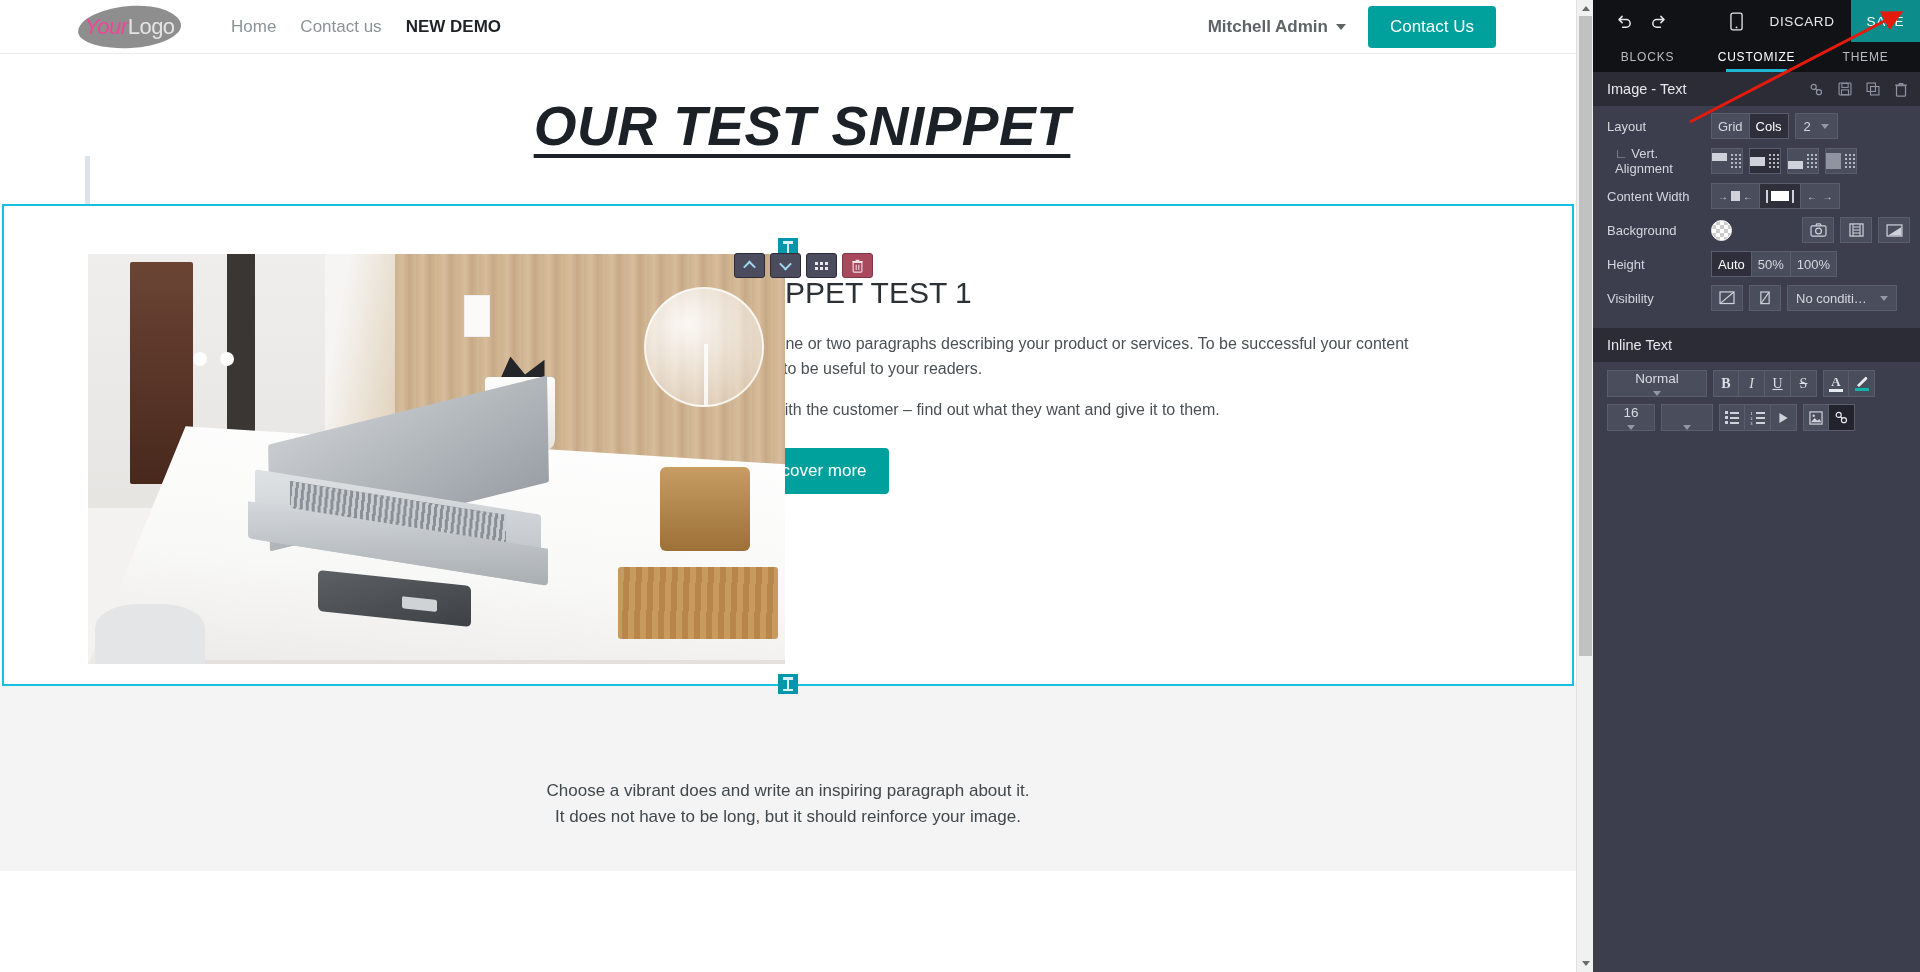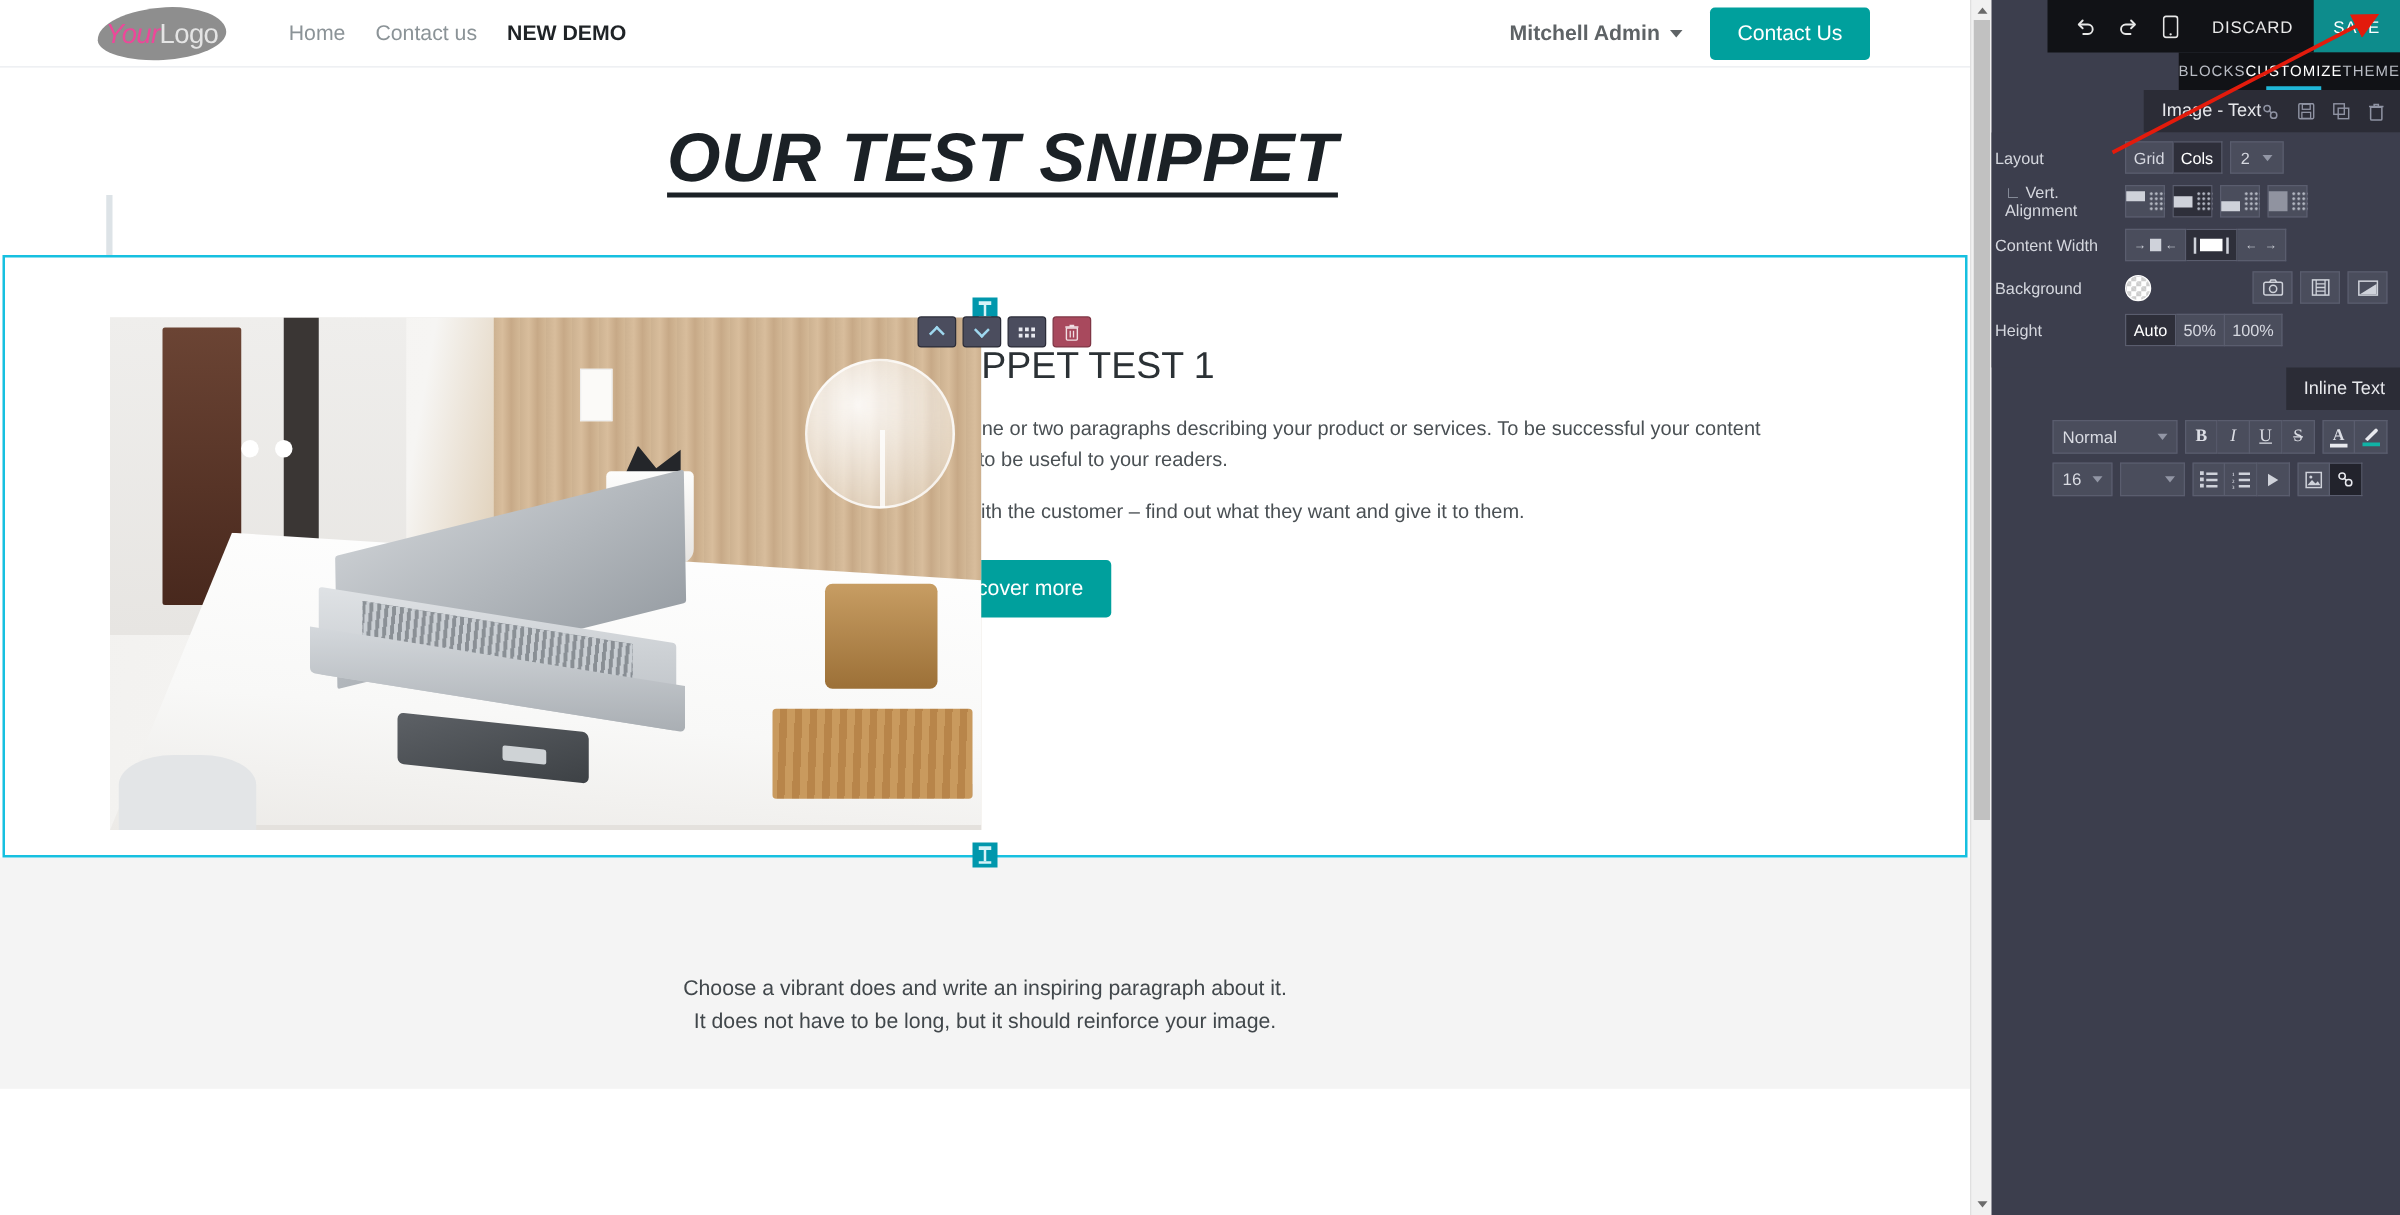--- a/index.html
+++ b/index.html
@@ -166,21 +166,21 @@
   
   .vscroll { position:absolute; right:0; top:0; width:17px; height:972px; background:#f1f1f1; border-left:1px solid #e0e0e0; }
   .vscroll .thumb { position:absolute; top:16px; left:2px; width:13px; height:640px; background:#c1c1c1; border-radius:0; }
   .vscroll .arr { position:absolute; left:0; width:17px; height:17px; display:flex; align-items:center; justify-content:center; }
   .vscroll .arr.up { top:0; } .vscroll .arr.dn { bottom:0; }
   .vs-tri { width:0;height:0;border-left:4px solid transparent;border-right:4px solid transparent; }
   .vs-tri.u { border-bottom:5px solid #6b6b6b; }
   .vs-tri.d { border-top:5px solid #6b6b6b; }
 
   
-  .editor { width:327px; height:972px; background:#3c3e4d; display:flex; flex-direction:column;align-items:flex-end; }
+  .editor { width:327px; height:972px; background:#3c3e4d; display:flex; flex-direction:column; }
   .ed-top { height:42px; background:#111216; display:flex; align-items:center; padding:0 0 0 14px; }
   .ed-ic { width:34px;height:42px; display:flex; align-items:center; justify-content:center; color:#e7e7e7; cursor:pointer; font-size:19px; }
   .ed-spacer { flex:1; }
   .ed-discard { color:#e9e9e9; font-size:13.5px; letter-spacing:.6px; padding:0 16px; cursor:pointer; height:42px; display:flex; align-items:center; }
   .ed-save { background:#0d8c8c; color:#fff; font-size:13.5px; letter-spacing:.6px; padding:0 16px; cursor:pointer; height:42px; display:flex; align-items:center; }
   .ed-tabs { height:30px; background:#111216; display:flex; align-items:stretch; }
   .ed-tab { flex:1; display:flex; align-items:center; justify-content:center; font-size:12px; letter-spacing:.8px; color:#b9bcc4; cursor:pointer; position:relative; }
   .ed-tab.active { color:#fff; }
   .ed-tab.active:after { content:""; position:absolute; left:22%; right:22%; bottom:0; height:3px; background:#1fb6d6; }
 
@@ -240,21 +240,21 @@
   .cw { display:flex; align-items:center; gap:3px; color:#cfd2da; font-size:10px; }
   .cw .blk { width:9px;height:10px;background:#cfd2da; }
   .cw .blkw { width:18px;height:10px;background:#fff; }
   .cw .bar { width:2px;height:13px;background:#cfd2da; }
 
   .fmt-body { background:#3c3e4d; padding:8px 10px 12px 14px; }
   .fmt-row { display:flex; align-items:center; gap:0; margin-bottom:7px; }
   .fmt-sel {
     border:1px solid #5a5d6e; background:#4a4d5c; color:#d9dbe2; font-size:13.5px;
     height:27px; display:flex; align-items:center; justify-content:space-between;
-    padding:0 7px; cursor:pointer;
+    padding:0 7px; cursor:pointer;flex-direction:column;
   }
   .fmt-btn {
     width:26px;height:27px;border:1px solid #5a5d6e; background:#4a4d5c;
     display:flex;align-items:center;justify-content:center;cursor:pointer;
     color:#dcdee5; font-size:14px; font-family:"Liberation Serif", serif;
   }
   .fmt-btn.on { background:#22232c; }
   .fmt-btn + .fmt-btn { border-left:none; }
   .fmt-grp { display:flex; margin-left:6px; }
   .under-a { display:flex; flex-direction:column; align-items:center; line-height:1; }
@@ -562,20 +562,41 @@
         <div class="opt-label">Height</div>
         <div class="opt-ctl">
           <div class="seg">
             <div class="on">Auto</div>
             <div>50%</div>
             <div>100%</div>
           </div>
         </div>
       </div>
 
+      <div class="opt-row">
+        <div class="opt-label">Visibility</div>
+        <div class="opt-ctl">
+          <div class="icon-btn">
+            <svg width="16" height="14" viewBox="0 0 17 15">
+              <rect x="1" y="1" width="15" height="12.4" fill="none" stroke="#cfd2da" stroke-width="1.3"></rect>
+              <path d="M1.6 13 15.6 1.4" stroke="#cfd2da" stroke-width="1.3"></path>
+            </svg>
+          </div>
+          <div class="icon-btn">
+            <svg width="12" height="14" viewBox="0 0 13 15">
+              <rect x="2" y="1" width="9" height="12.6" fill="none" stroke="#cfd2da" stroke-width="1.3"></rect>
+              <path d="M2.4 13.2 10.8 1.4" stroke="#cfd2da" stroke-width="1.3"></path>
+            </svg>
+          </div>
+          <div class="dropdown" style="margin-left:6px; width:110px; justify-content:space-between;">
+            <span>No conditi…</span>
+            <span class="dd-caret"></span>
+          </div>
+        </div>
+      </div>
     </div>
 
     <div class="panel-head">
       <span>Inline Text</span>
     </div>
 
     <div class="fmt-body">
       <div class="fmt-row">
         <div class="fmt-sel" style="width:100px;">
           <span>Normal</span>

